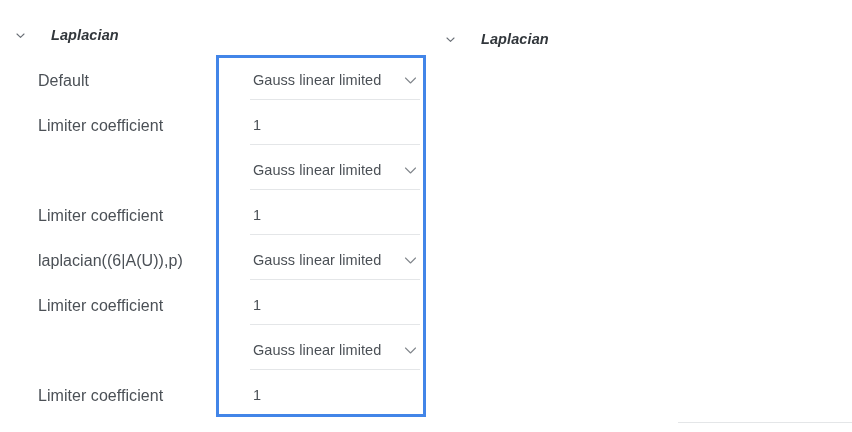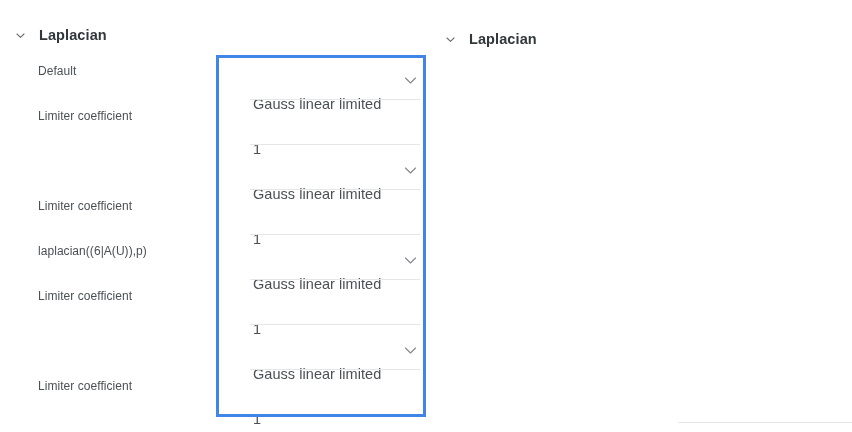--- a/index.html
+++ b/index.html
@@ -22,22 +22,23 @@
     height: 432px;
   }
   .panel-left  { left: 0px;   width: 426px; }
   .panel-right { left: 426px; width: 426px; }
 
   
   .section-header {
     position: absolute;
     display: flex;
     align-items: center;
-    gap: 12px;
+    gap: 24px;
     white-space: nowrap;
+    font-style: italic;
   }
   .panel-left  .section-header { left: 14px; top: 27px; }
   .panel-right .section-header { left: 18px; top: 31px; }
 
   .chevron-toggle {
     width: 13px;
     height: 13px;
     position: relative;
     flex: 0 0 auto;
     cursor: pointer;
@@ -60,36 +61,35 @@
   .panel-left  .rows { top: 60px; }
   .panel-right .rows { top: 64px; }
 
   .row {
     position: relative;
     height: 45px;
   }
 
   .row-label {
     position: absolute;
-    top: 4px;
-    font-size: 12px;
+    top: 12px;
+    font-size: 16px;
     color: #4b5056;
     white-space: nowrap;
     letter-spacing: 0.05px;
   }
   .panel-left  .row-label { left: 38px; }
 
   .row-value {
     position: absolute;
     top: 12px;
     font-size: 14.5px;
     color: #4b5056;
     white-space: nowrap;
     letter-spacing: 0.05px;
-    margin-top: 24px;
   }
   .panel-left  .row-value { left: 253px; }
 
   
   .select-caret {
     position: absolute;
     top: 16px;
     width: 13px;
     height: 9px;
     cursor: pointer;

